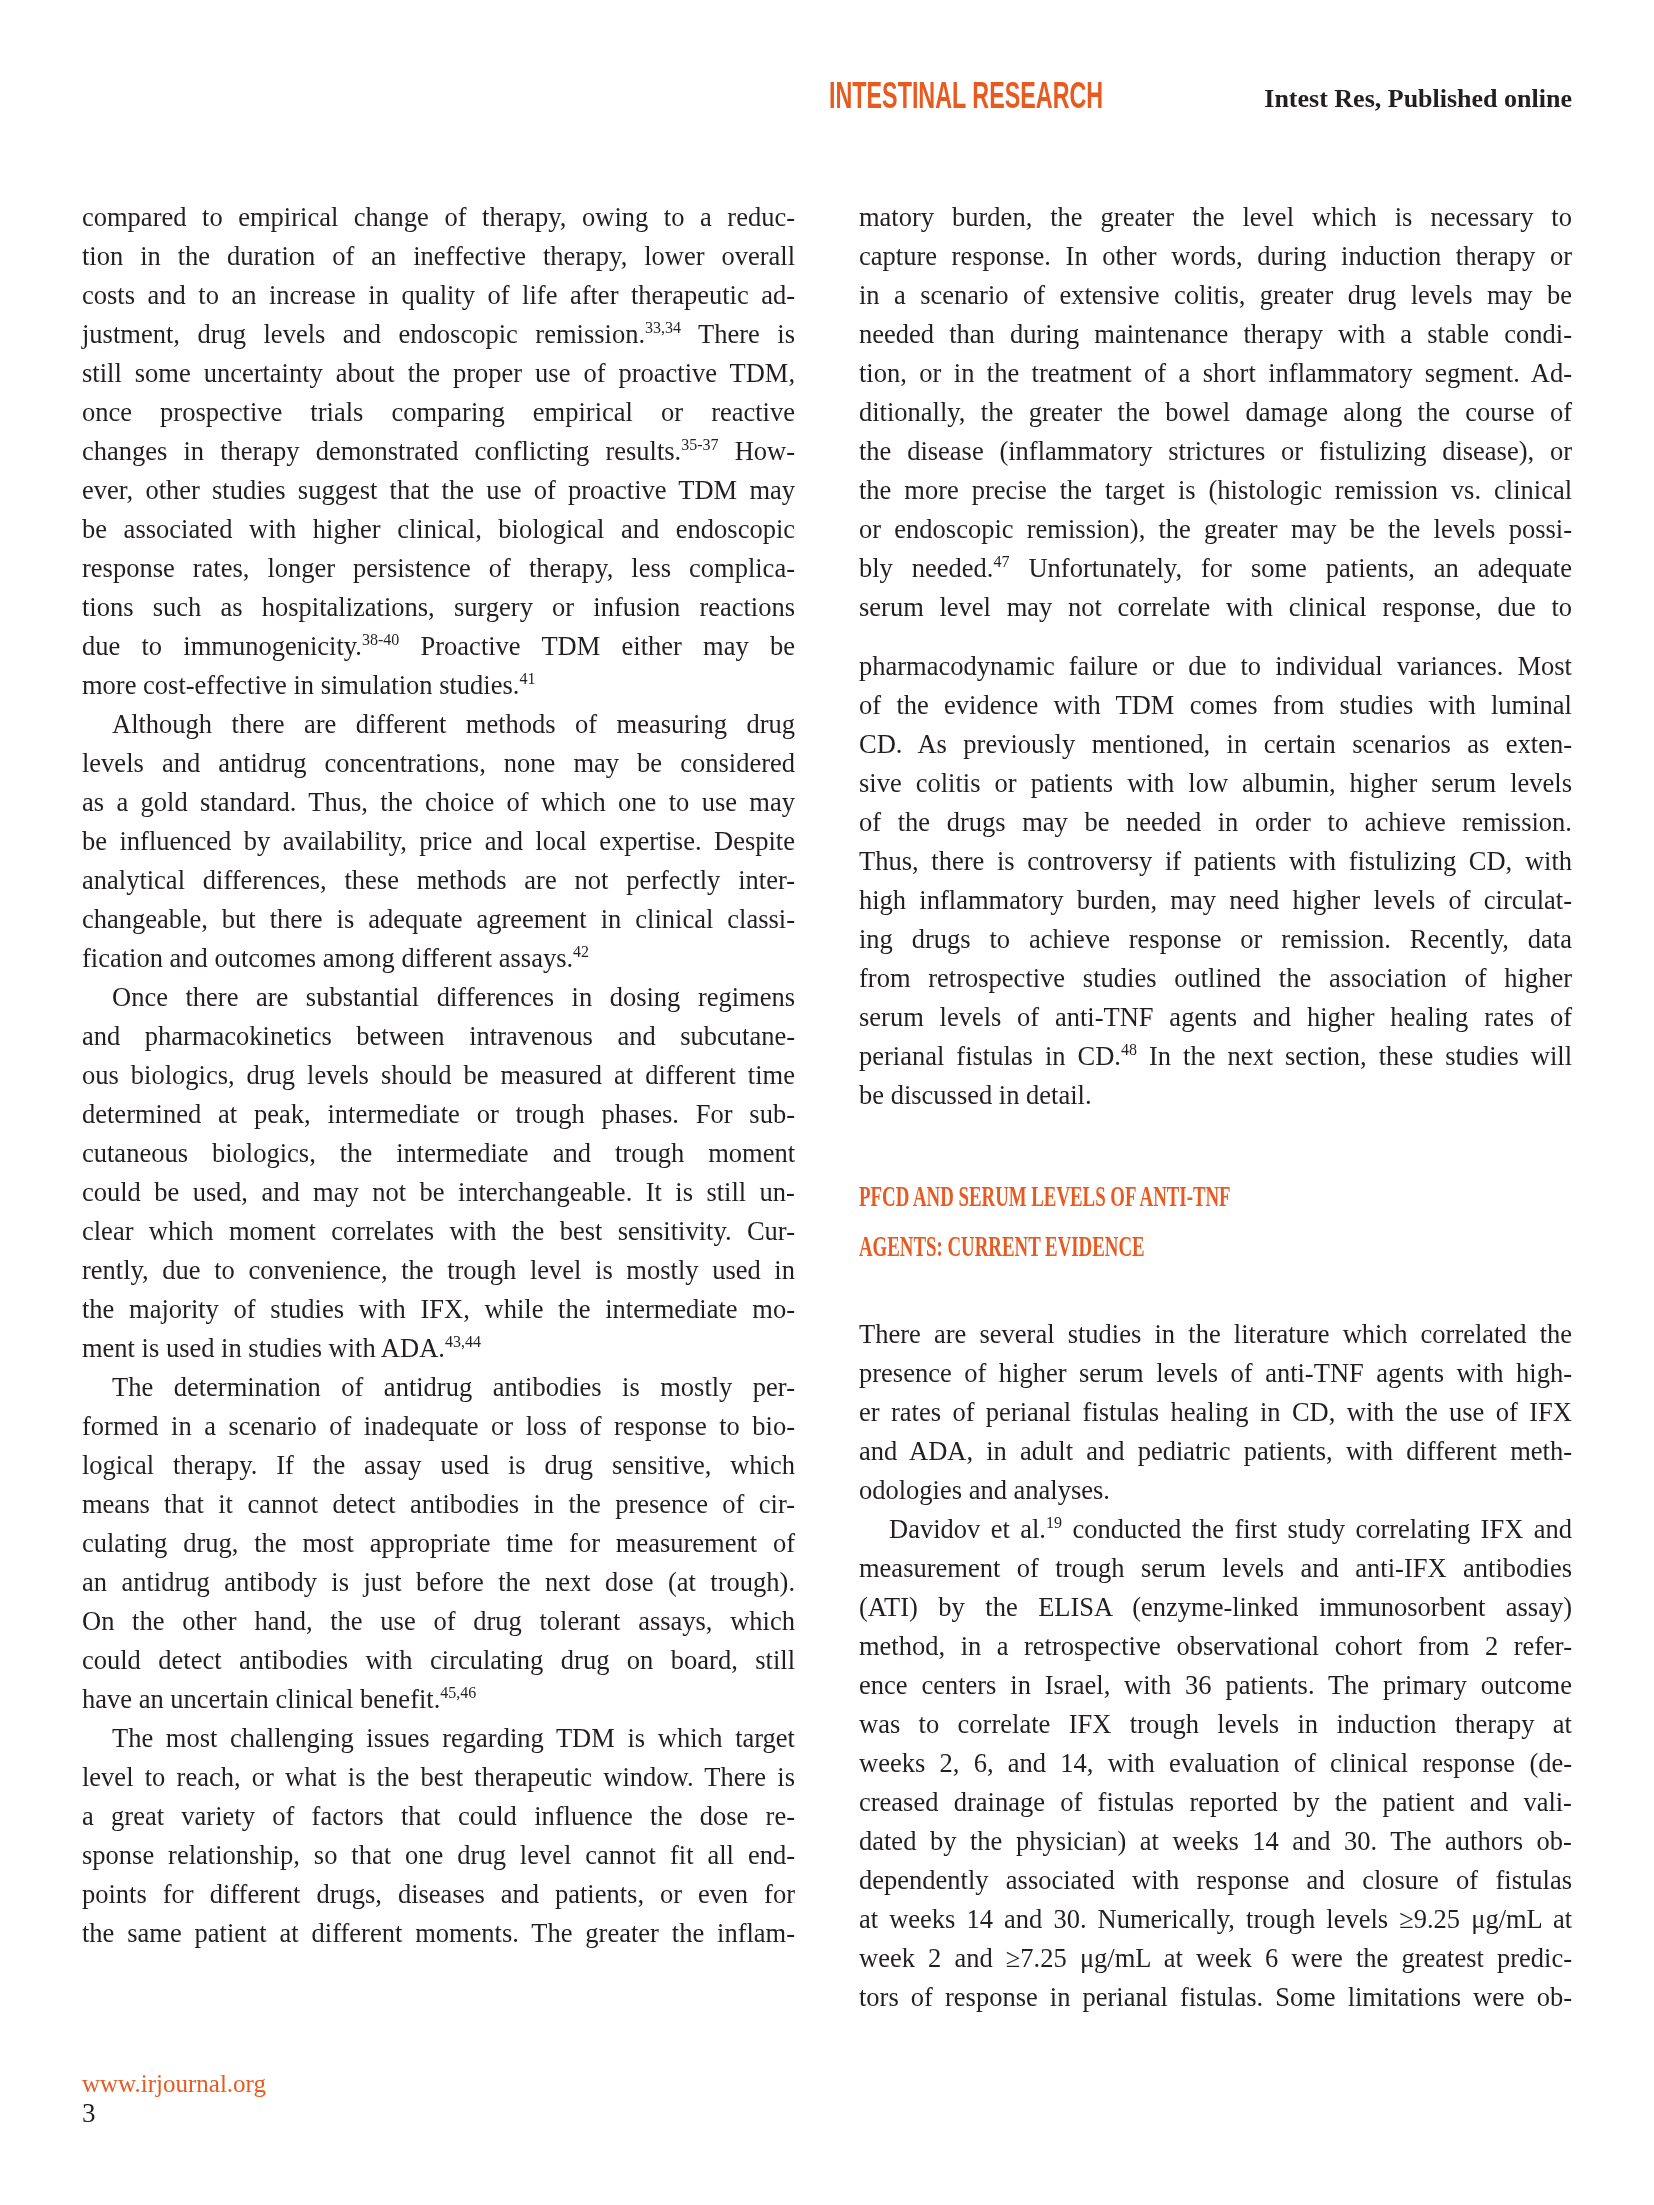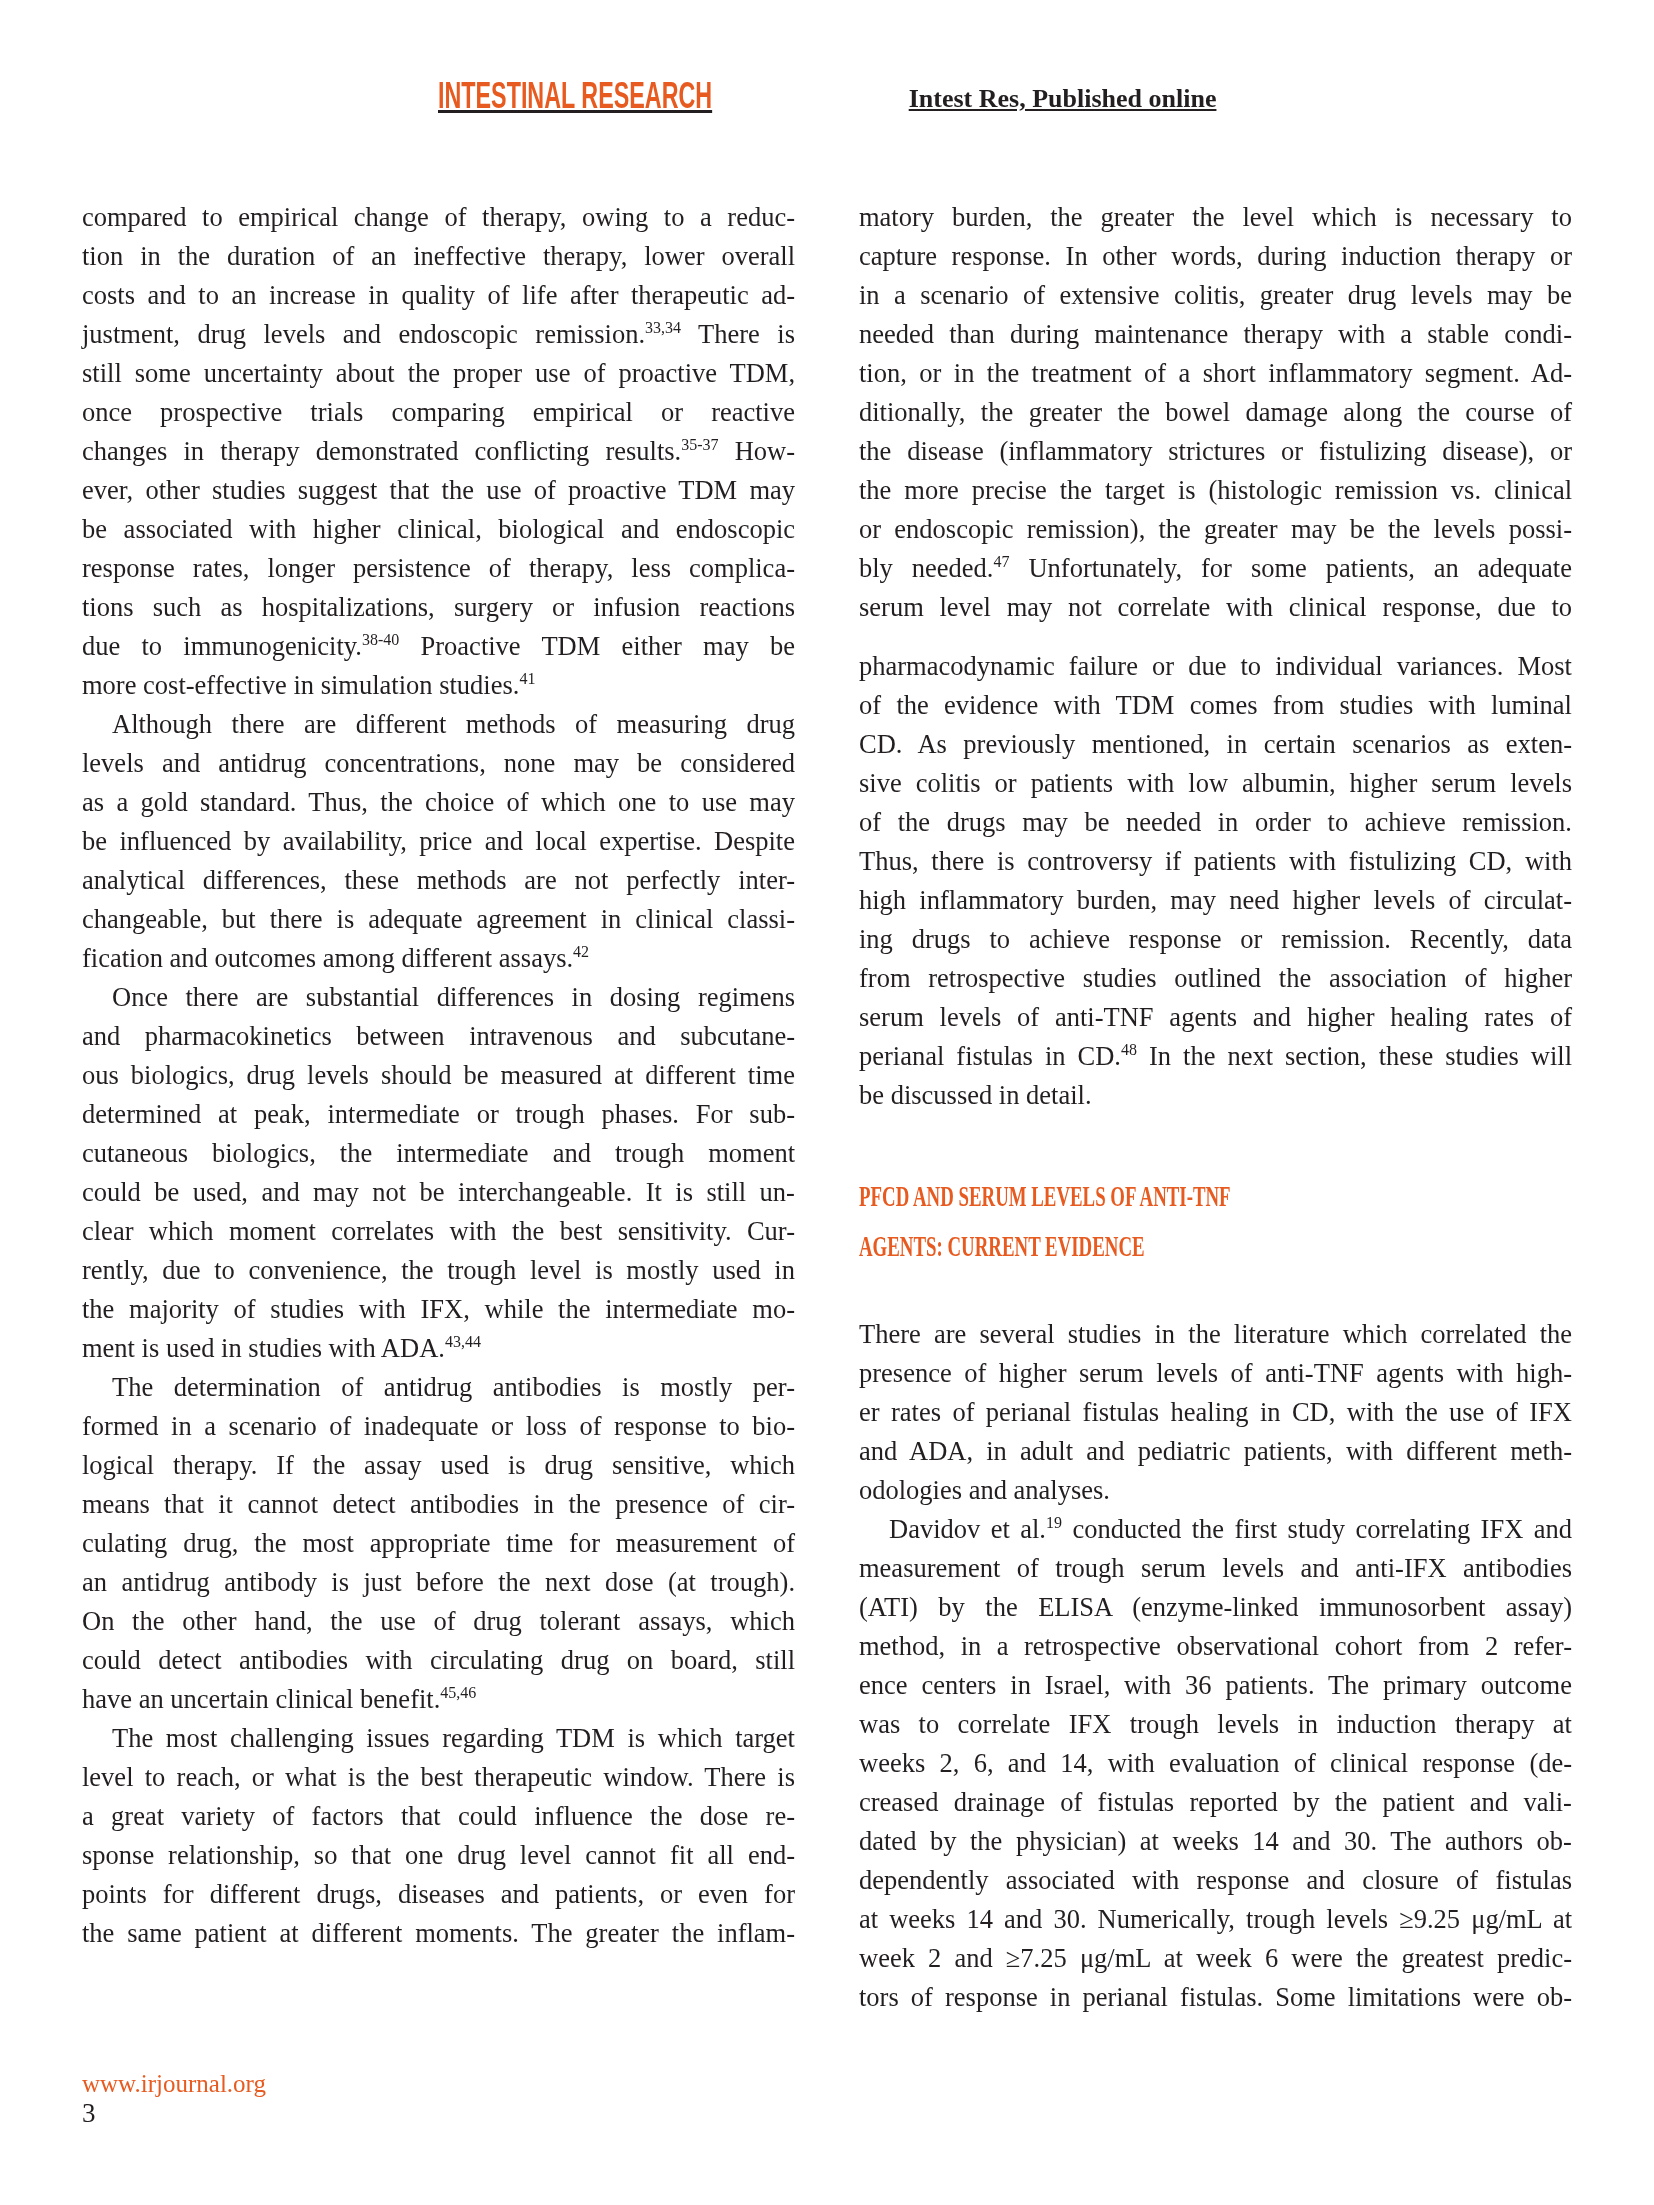--- a/index.html
+++ b/index.html
@@ -9,34 +9,33 @@
     margin:0 auto;
     background:#ffffff;
     font-family:"Liberation Serif", serif;
     color:var(--ink, #231f20);
     overflow:hidden;
   }
   .content { padding:0 82px; }
   
   .hdr {
     margin-top:70px;
-    display:flex; justify-content:center; align-items:flex-end;
+    display:flex; justify-content:flex-end; align-items:flex-end;
     height:44px;
-    text-decoration:underline;
   }
   .logo {
     font-family:"Liberation Sans", sans-serif;
     font-weight:700; font-size:37px; line-height:1;
     color:var(--accent, #e75b20);
     transform:scaleX(0.63); transform-origin:left bottom;
     white-space:nowrap; letter-spacing:0px;
   }
   .runhead {
     font-weight:700; font-size:26px; line-height:1.1;
-    color:var(--ink, #231f20); white-space:nowrap;margin-left:36px;
+    color:var(--ink, #231f20); white-space:nowrap;
   }
   
   .cols { margin-top:84px; display:flex; gap:64px; }
   .col { width:713px; font-size:26.5px; line-height:39px; }
   .para { margin:0; }
   .line { white-space:nowrap; height:39px; overflow:visible; }
   .line .t { display:inline; }
   .indent { padding-left:30px; }
   sup { font-size:16px; line-height:0; vertical-align:10px; letter-spacing:0; }
   

